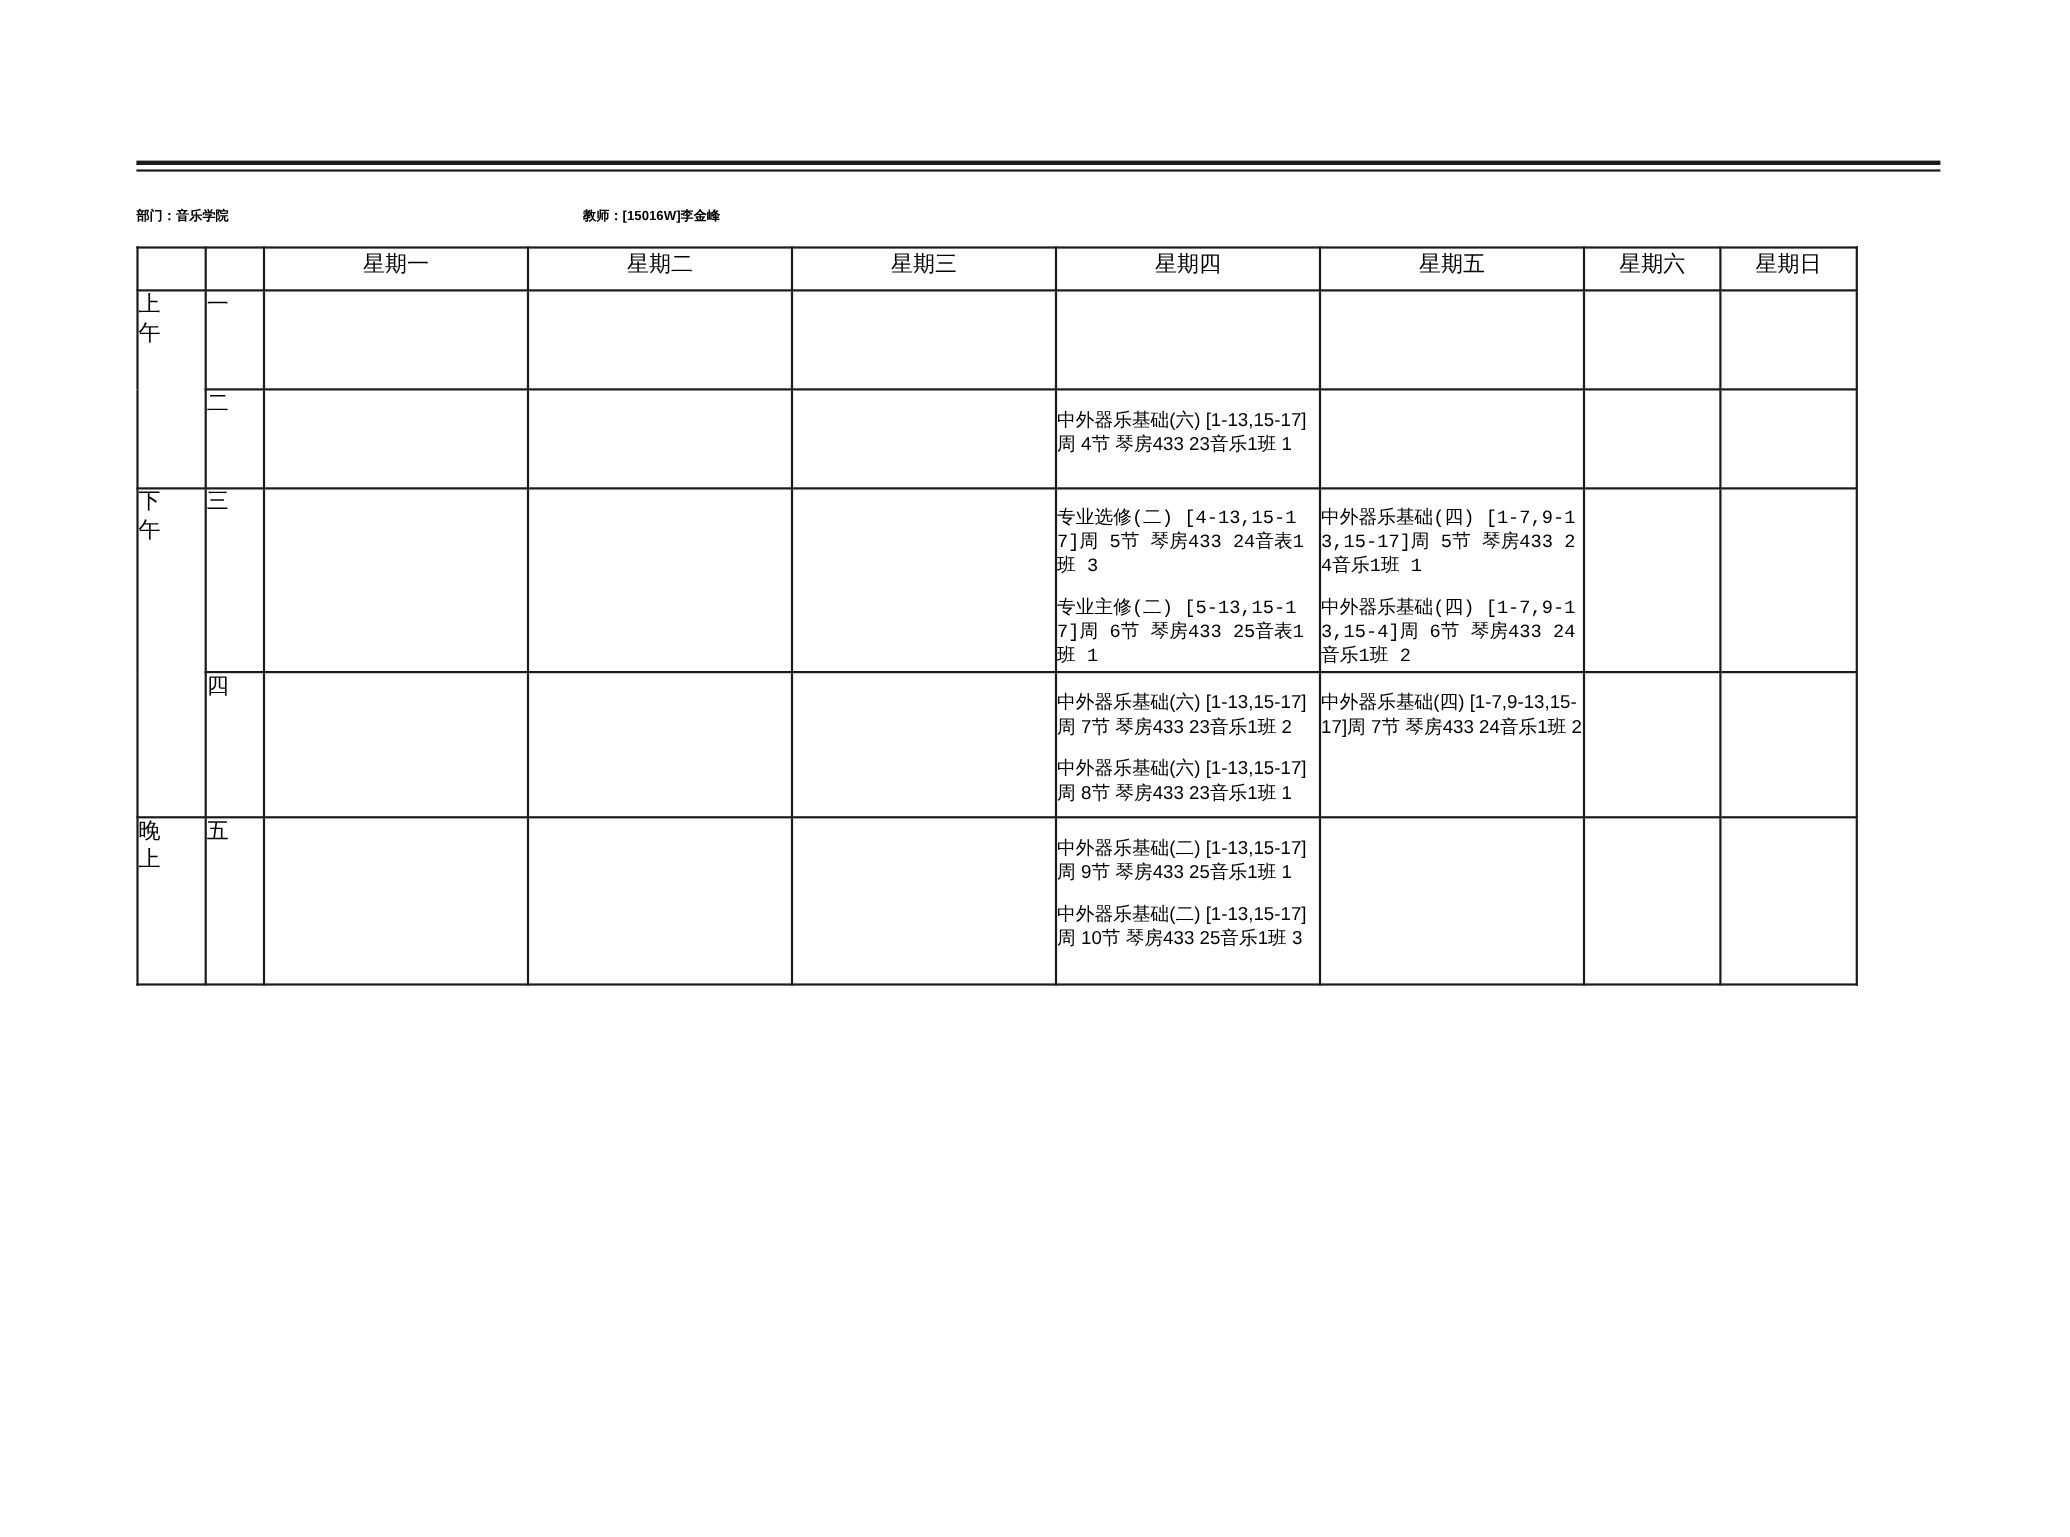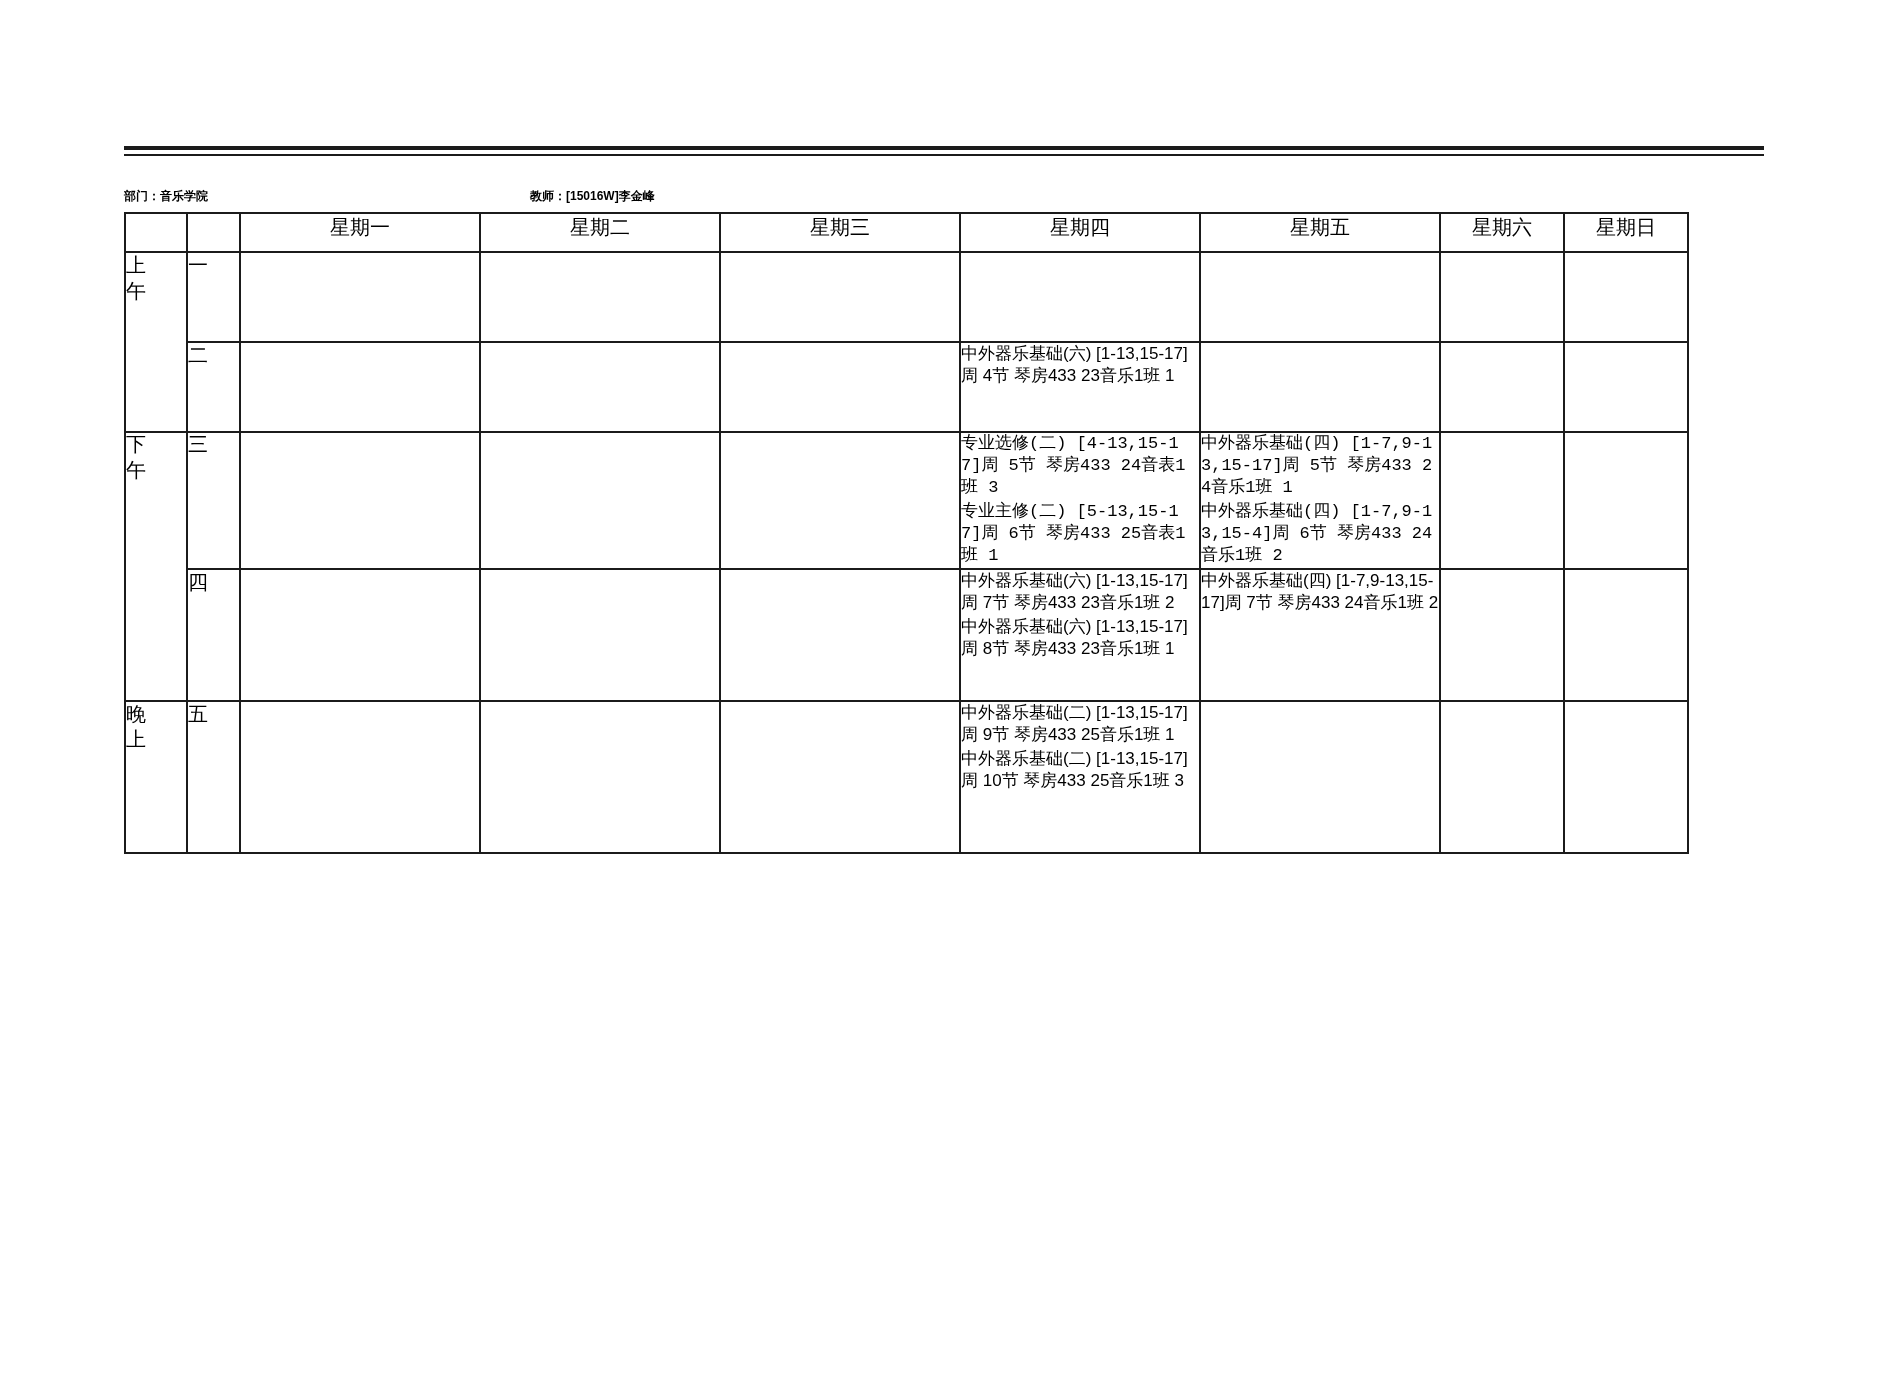--- a/index.html
+++ b/index.html
@@ -53,21 +53,21 @@
     font-size: 12px;
     font-weight: bold;
     white-space: nowrap;
   }
   .meta-dept { left: 124px; }
   .meta-teacher { left: 530px; }
 
   table.schedule {
     position: absolute;
     left: 124px;
-    top: 212px;
+    top: 224px;
     border-collapse: collapse;
     table-layout: fixed;
     width: 1445px;
   }
   table.schedule td, table.schedule th {
     border: 2px solid #1b1b1b;
     padding: 0;
     vertical-align: top;
     font-weight: normal;
   }
@@ -99,21 +99,21 @@
     word-break: break-all;
     line-height: 1.28;
   }
   td.cell {
     padding: 4px 4px 4px 6px;
     font-size: 17px;
     line-height: 1.3;
     word-break: break-all;
   }
   .entry {
-    margin: 0 0 2px 0;
+    margin: 16px 0 2px 0;
   }
   .entry:last-child { margin-bottom: 0; }
 
   .h-row1 td { height: 88px; }
   .h-row2 td { height: 88px; }
   .h-row3 td { height: 128px; font-family: Liberation Mono, monospace; }
   .h-row4 td { height: 130px; }
   .h-row5 td { height: 150px; }
 </style>
 </head>

